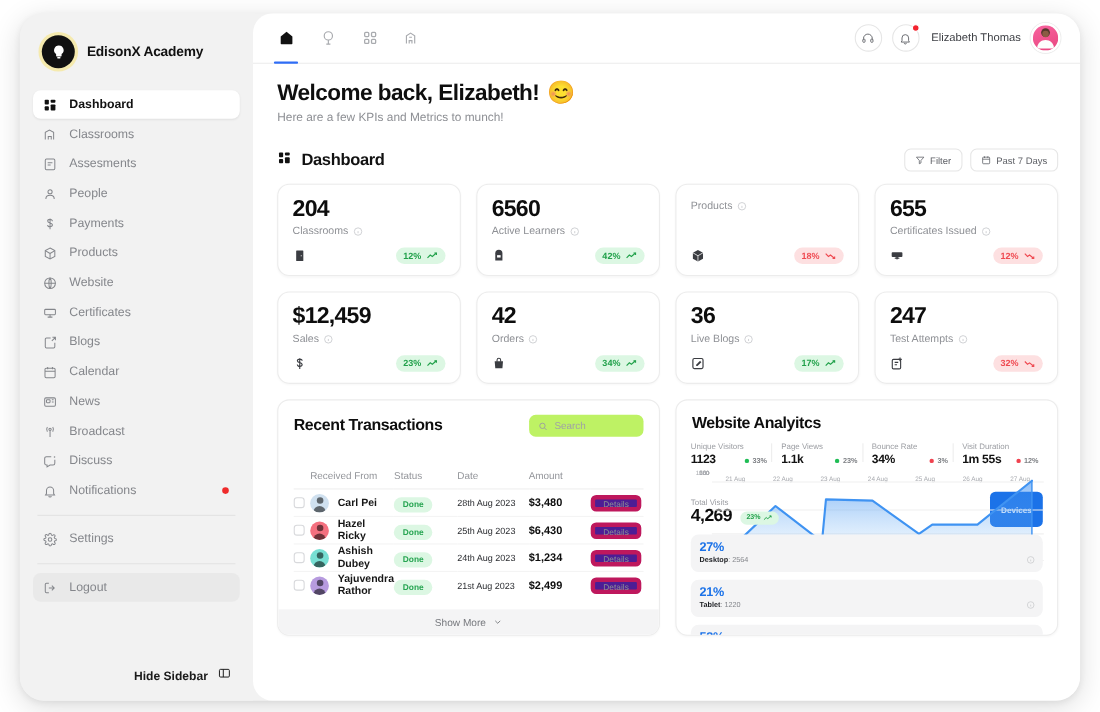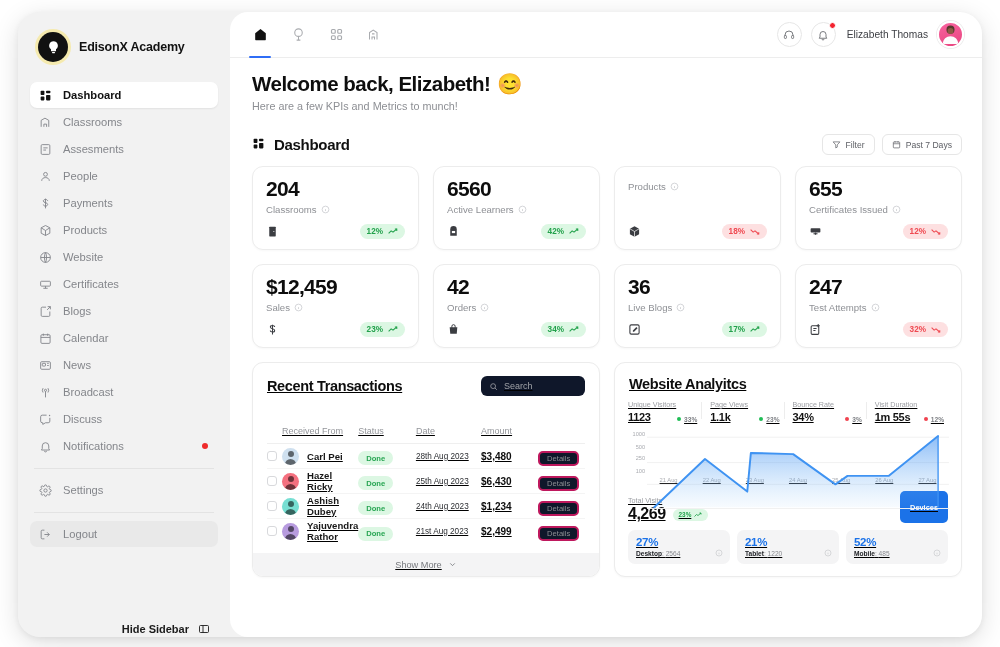--- a/index.html
+++ b/index.html
@@ -50,22 +50,22 @@
     box-shadow: 0 1px 2px rgba(0,0,0,0.07);
   }
   .nav-item .ico { width: 13px; height: 13px; flex: 0 0 13px; display:flex; align-items:center; justify-content:center; }
   .nav-item .ico svg { width: 13px; height: 13px; display: block; }
   .nav-dot {
     position: absolute; right: 10px; top: 50%; transform: translateY(-50%);
     width: 6px; height: 6px; border-radius: 50%; background: #ef2b2b;
   }
   .nav-sep { height: 1px; background: #e3e3e3; margin: 9px 4px 8px; }
   .hide-sidebar {
-    margin-top: auto; 
-    display: flex; align-items: flex-start; justify-content: flex-end;
+    margin-top: auto; margin-bottom: 16px;
+    display: flex; align-items: flex-end; justify-content: flex-end;
     gap: 9px; padding-right: 8px;
     font-size: 11px; color: #1b1b1b; font-weight: 600; cursor: pointer;
   }
 
   
   .main {
     flex: 1; background: #ffffff;
     border-radius: 18px 0 0 18px;
     display: flex; flex-direction: column;
     overflow: hidden; min-width: 0;
@@ -151,32 +151,32 @@
   .chip {
     margin-left: auto; height: 15px; padding: 0 7px; border-radius: 9px;
     display: flex; align-items: center; gap: 5px;
     font-size: 8.2px; font-weight: 700;
   }
   .chip.up { background: #dcf7e3; color: #22a14b; }
   .chip.down { background: #fde0e1; color: #ef4951; }
   .chip svg { width: 10px; height: 7px; display: block; }
 
   
-  .bottom-row { display: grid; grid-template-columns: 1fr 1fr; gap: 14px; margin-top: 14px; text-decoration: underline; }
+  .bottom-row { display: grid; grid-template-columns: 1fr 1fr; gap: 14px; margin-top: 14px; }
 
   .panel {
     background: #fff; border: 1px solid #ececec; border-radius: 11px;
     overflow: hidden; box-shadow: 0 1px 2px rgba(0,0,0,0.03);
     display: flex; flex-direction: column;
   }
   .panel-head { display: flex; align-items: center; padding: 13px 14px 11px; }
   .panel-title { font-size: 14.5px; font-weight: 700; color: #0e0e0e; letter-spacing: -0.35px; }
   .search-box {
     margin-left: auto; width: 104px; height: 20px;
-    background: #0f172a; border-radius: 6px;
+    background: #bef264; border-radius: 6px;
     display: flex; align-items: center; gap: 6px; padding: 0 8px;
   }
   .search-box svg { width: 9px; height: 9px; color: #9a9ca1; display:block; flex:0 0 9px;}
   .search-box input {
     border: 0; background: transparent; outline: none;
     font-size: 9px; color: #6a6c71; width: 100%;
     font-family: "Liberation Sans", sans-serif;
   }
   .search-box input::placeholder { color: #9fa1a6; }
 
@@ -204,21 +204,21 @@
     display: inline-flex; align-items: center; justify-content: center;
     height: 14px; padding: 0 8px; border-radius: 8px;
     font-size: 7.6px; font-weight: 700;
   }
   .st.done { background: #dcf7e3; color: #27a552; }
   .st.pending { background: #ffe6d8; color: #f1813f; }
   .dt { font-size: 8.2px; color: #2b2d31; }
   .amt { font-size: 10px; font-weight: 700; color: #0d0d0d; }
   .details-btn {
     height: 15px; padding: 0 7px; border-radius: 5px;
-    border: 2px solid #be185d; background: #0f172a;
+    border: 4px solid #be185d; background: #4c1d95;
     font-size: 7.6px; color: #8d8f94; cursor: pointer;
     font-family: "Liberation Sans", sans-serif;
   }
   .show-more {
     margin-top: auto; height: 23px; background: #f4f4f5;
     display: flex; align-items: center; justify-content: center; gap: 6px;
     font-size: 9.2px; color: #76787d; cursor: pointer;
   }
   .show-more svg { width: 9px; height: 9px; display: block; }
 
@@ -252,21 +252,21 @@
     height: 12px; padding: 0 6px; border-radius: 7px;
     background: #dcf7e3; color: #22a14b; font-size: 6.4px; font-weight: 700;
     margin-left: 7px; position: relative; top: -2px;
   }
   .tv-chip svg { width: 8px; height: 6px; }
   .devices-btn {
     margin-left: auto; height: 32px; padding: 0 10px; border-radius: 5px;
     background: #1b72e8; color: #fff; font-size: 7.4px; font-weight: 700;
     display: flex; align-items: center; cursor: pointer;
   }
-  .dev-grid { display: grid; grid-template-columns: repeat(3,1fr); gap: 7px; padding: 7px 13px 12px; }
+  .dev-grid { display: grid; grid-template-columns: repeat(1,1fr); gap: 7px; padding: 7px 13px 12px; }
   .dev-card { background: #f4f4f5; border-radius: 7px; padding: 6px 8px 7px; position: relative; }
   .dev-pct { font-size: 11.5px; font-weight: 700; color: #1b72e8; letter-spacing: -0.3px; }
   .dev-lbl { font-size: 6.6px; color: #86888d; margin-top: 2px; }
   .dev-lbl b { color: #1c1e22; }
   .dev-info { position: absolute; right: 7px; bottom: 7px; width: 8px; height: 8px; opacity: .5; }
 </style>
 </head>
 <body>
 
 <div class="app">

